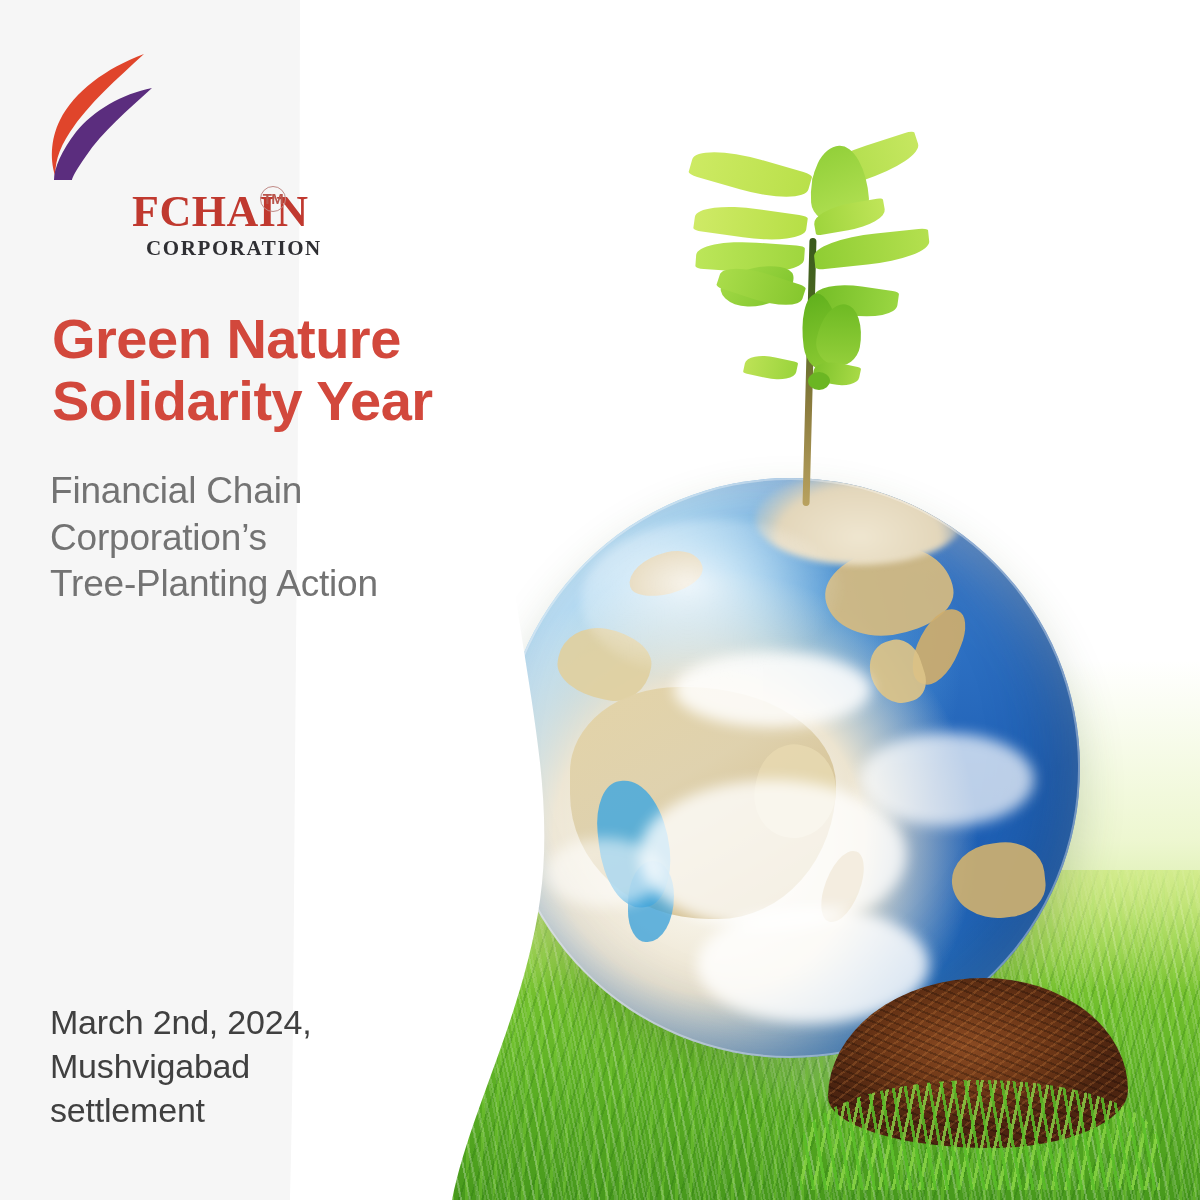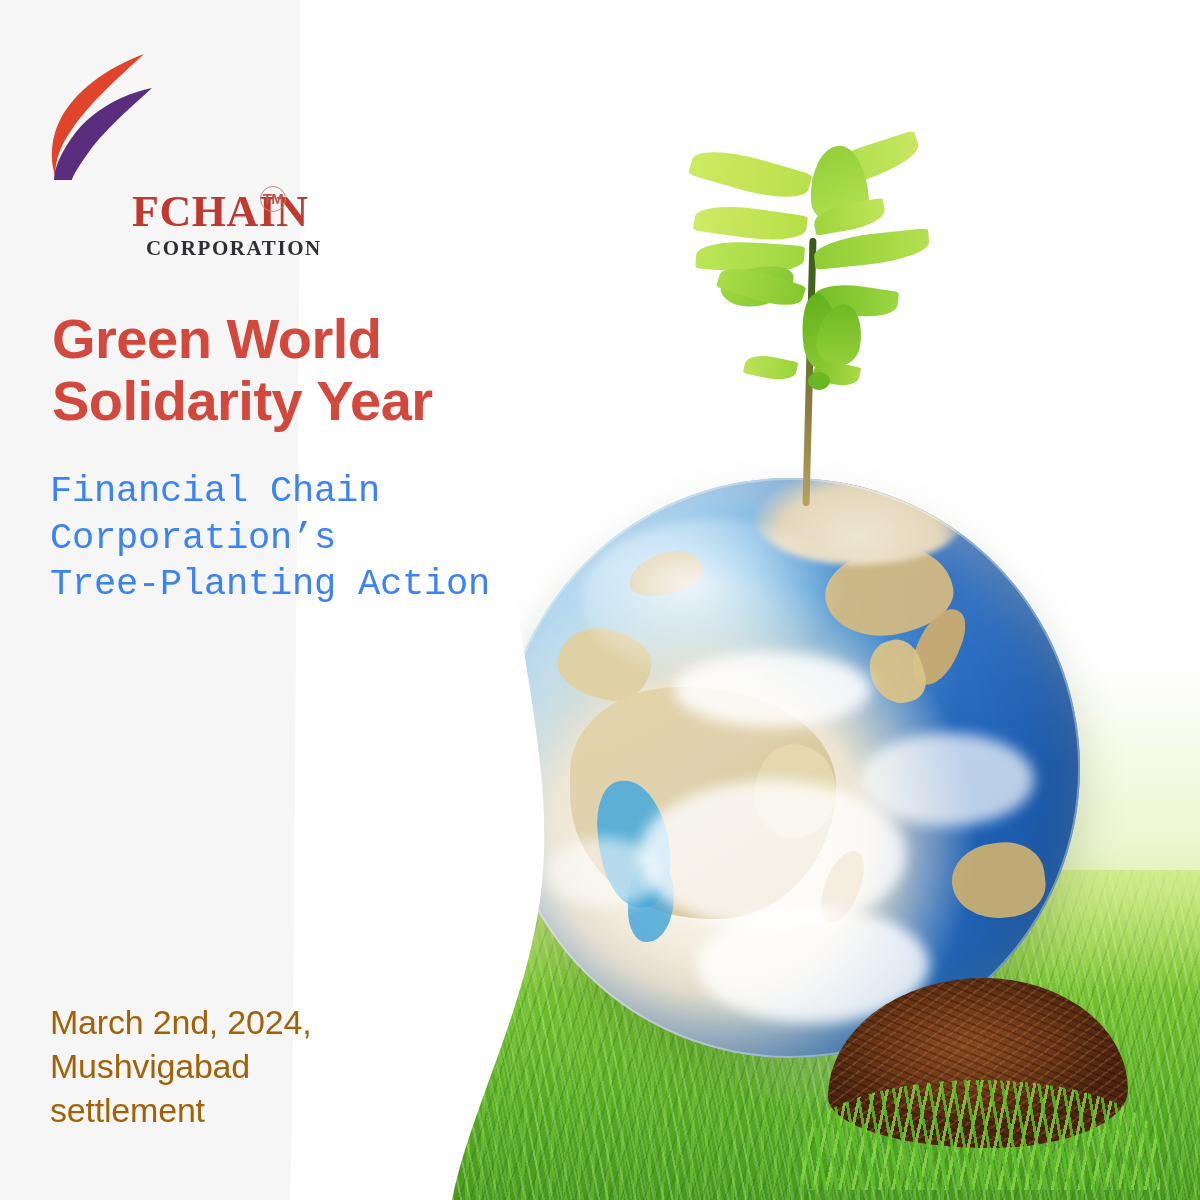--- a/index.html
+++ b/index.html
@@ -283,26 +283,26 @@
     line-height: 1.10;
     letter-spacing: -0.5px;
     color: #d2483c;
     white-space: pre-line;
   }
   .subhead {
     position: absolute;
     left: 50px;
     top: 468px;
     width: 470px;
-    font-family: Liberation Mono, monospace;
+    font-family: Liberation Sans, sans-serif;
     font-weight: 400;
     font-size: 37px;
     line-height: 1.26;
     letter-spacing: -0.2px;
-    color: #3b82f6;
+    color: #737373;
     white-space: pre-line;
   }
   .tagline {
     position: absolute;
     left: 52px;
     top: 632px;
     width: 480px;
     font-family: "Liberation Sans", sans-serif;
     font-weight: 700;
     font-size: 31px;
@@ -313,21 +313,21 @@
   .eventinfo {
     position: absolute;
     left: 50px;
     top: 1000px;
     width: 400px;
     font-family: "Liberation Sans", sans-serif;
     font-weight: 400;
     font-size: 34px;
     line-height: 1.30;
     letter-spacing: -0.2px;
-    color: #a16207;
+    color: #404040;
     white-space: pre-line;
   }
 </style>
 </head>
 <body>
 
 <div id="poster">
 
   <div class="scene">
 
@@ -399,21 +399,21 @@
   <div class="logo">
     <svg class="flame" viewBox="0 0 110 128" aria-hidden="true">
       <path d="M96 2 C70 26 40 52 22 80 C10 98 6 114 8 126 C2 110 2 88 12 68 C26 40 58 16 96 2 Z" fill="#E0452B"></path>
       <path d="M104 36 C80 58 54 80 38 104 C28 118 24 126 24 128 L6 128 C6 116 14 98 28 80 C46 58 74 42 104 36 Z" fill="#5B2D7E"></path>
     </svg>
     <div class="logo-word">FCHAIN</div>
     <div class="logo-tm">TM</div>
     <div class="logo-sub">CORPORATION</div>
   </div>
 
-  <div class="headline">Green World
+  <div class="headline">Green Nature
 Solidarity Year</div>
   <div class="subhead">Financial Chain
 Corporation’s
 Tree-Planting Action</div>
   <div class="eventinfo">March 2nd, 2024,
 Mushvigabad
 settlement</div>
 
 </div>
 

